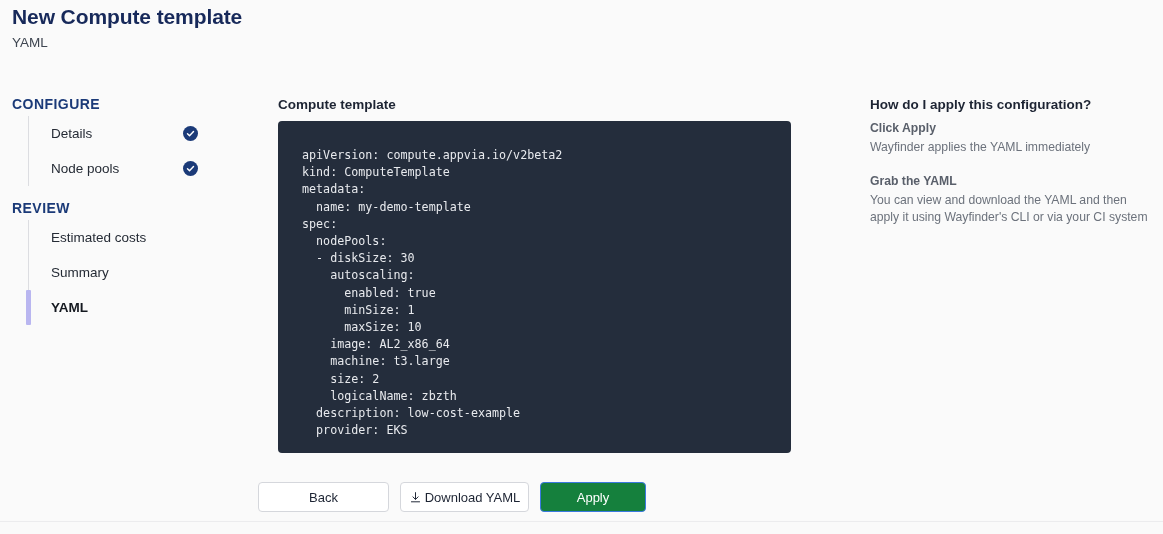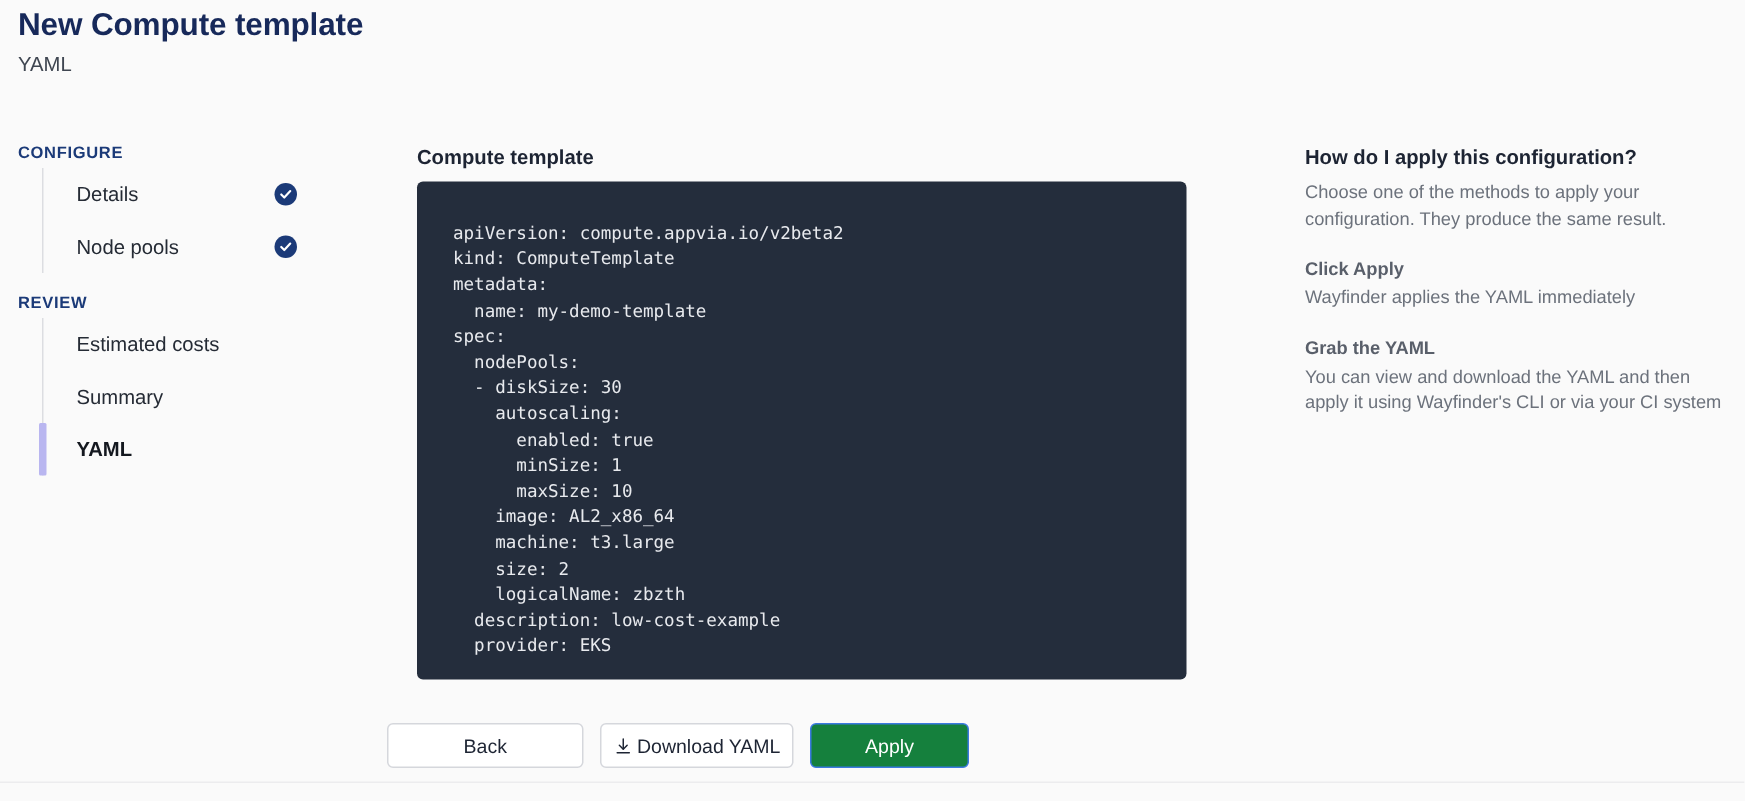--- a/index.html
+++ b/index.html
@@ -19,21 +19,21 @@
     font-size: 21px; font-weight: 700; color: #17295a;
     letter-spacing: -0.1px; line-height: 30px; margin: 0;
   }
   .page-subtitle {
     font-size: 13.5px; color: #3f4651; line-height: 20px; margin: 1px 0 0 0;
   }
 
   
   .sidebar { position: absolute; left: 12px; top: 96px; width: 200px; }
   .group-label {
-    font-size: 11px; font-weight: 700; color: #1b3a78;
+    font-size: 14px; font-weight: 700; color: #1b3a78;
     letter-spacing: 0.45px; margin: 0 0 4px 0;
   }
   .group-items { border-left: 1px solid #dcdde1; margin: 0 0 14px 16px; padding: 0; }
   .nav-item {
     position: relative;
     display: flex; align-items: center; justify-content: space-between;
     height: 35px; padding: 0 14px 0 22px;
     font-size: 13.5px; color: #252b35; cursor: pointer;
   }
   .nav-item.active { font-weight: 700; color: #14181f; }
@@ -199,21 +199,20 @@
           <path d="M3 13.3 H13" fill="none" stroke="#1d2433" stroke-width="1.2" stroke-linecap="round"></path>
         </svg>
       </span>
       <span>Download YAML</span>
     </button>
     <button class="btn btn-primary">Apply</button>
   </div>
 
   <aside class="help">
     <div class="help-title">How do I apply this configuration?</div>
-    <p class="help-lead">Choose one of the methods to apply your configuration. They produce the same result.</p>
 
     <div class="help-sub">Click Apply</div>
     <p class="help-body">Wayfinder applies the YAML immediately</p>
 
     <div class="help-sub">Grab the YAML</div>
     <p class="help-body last">You can view and download the YAML and then apply it using Wayfinder's CLI or via your CI system</p>
   </aside>
 
   <div class="footer-rule"></div>
 

